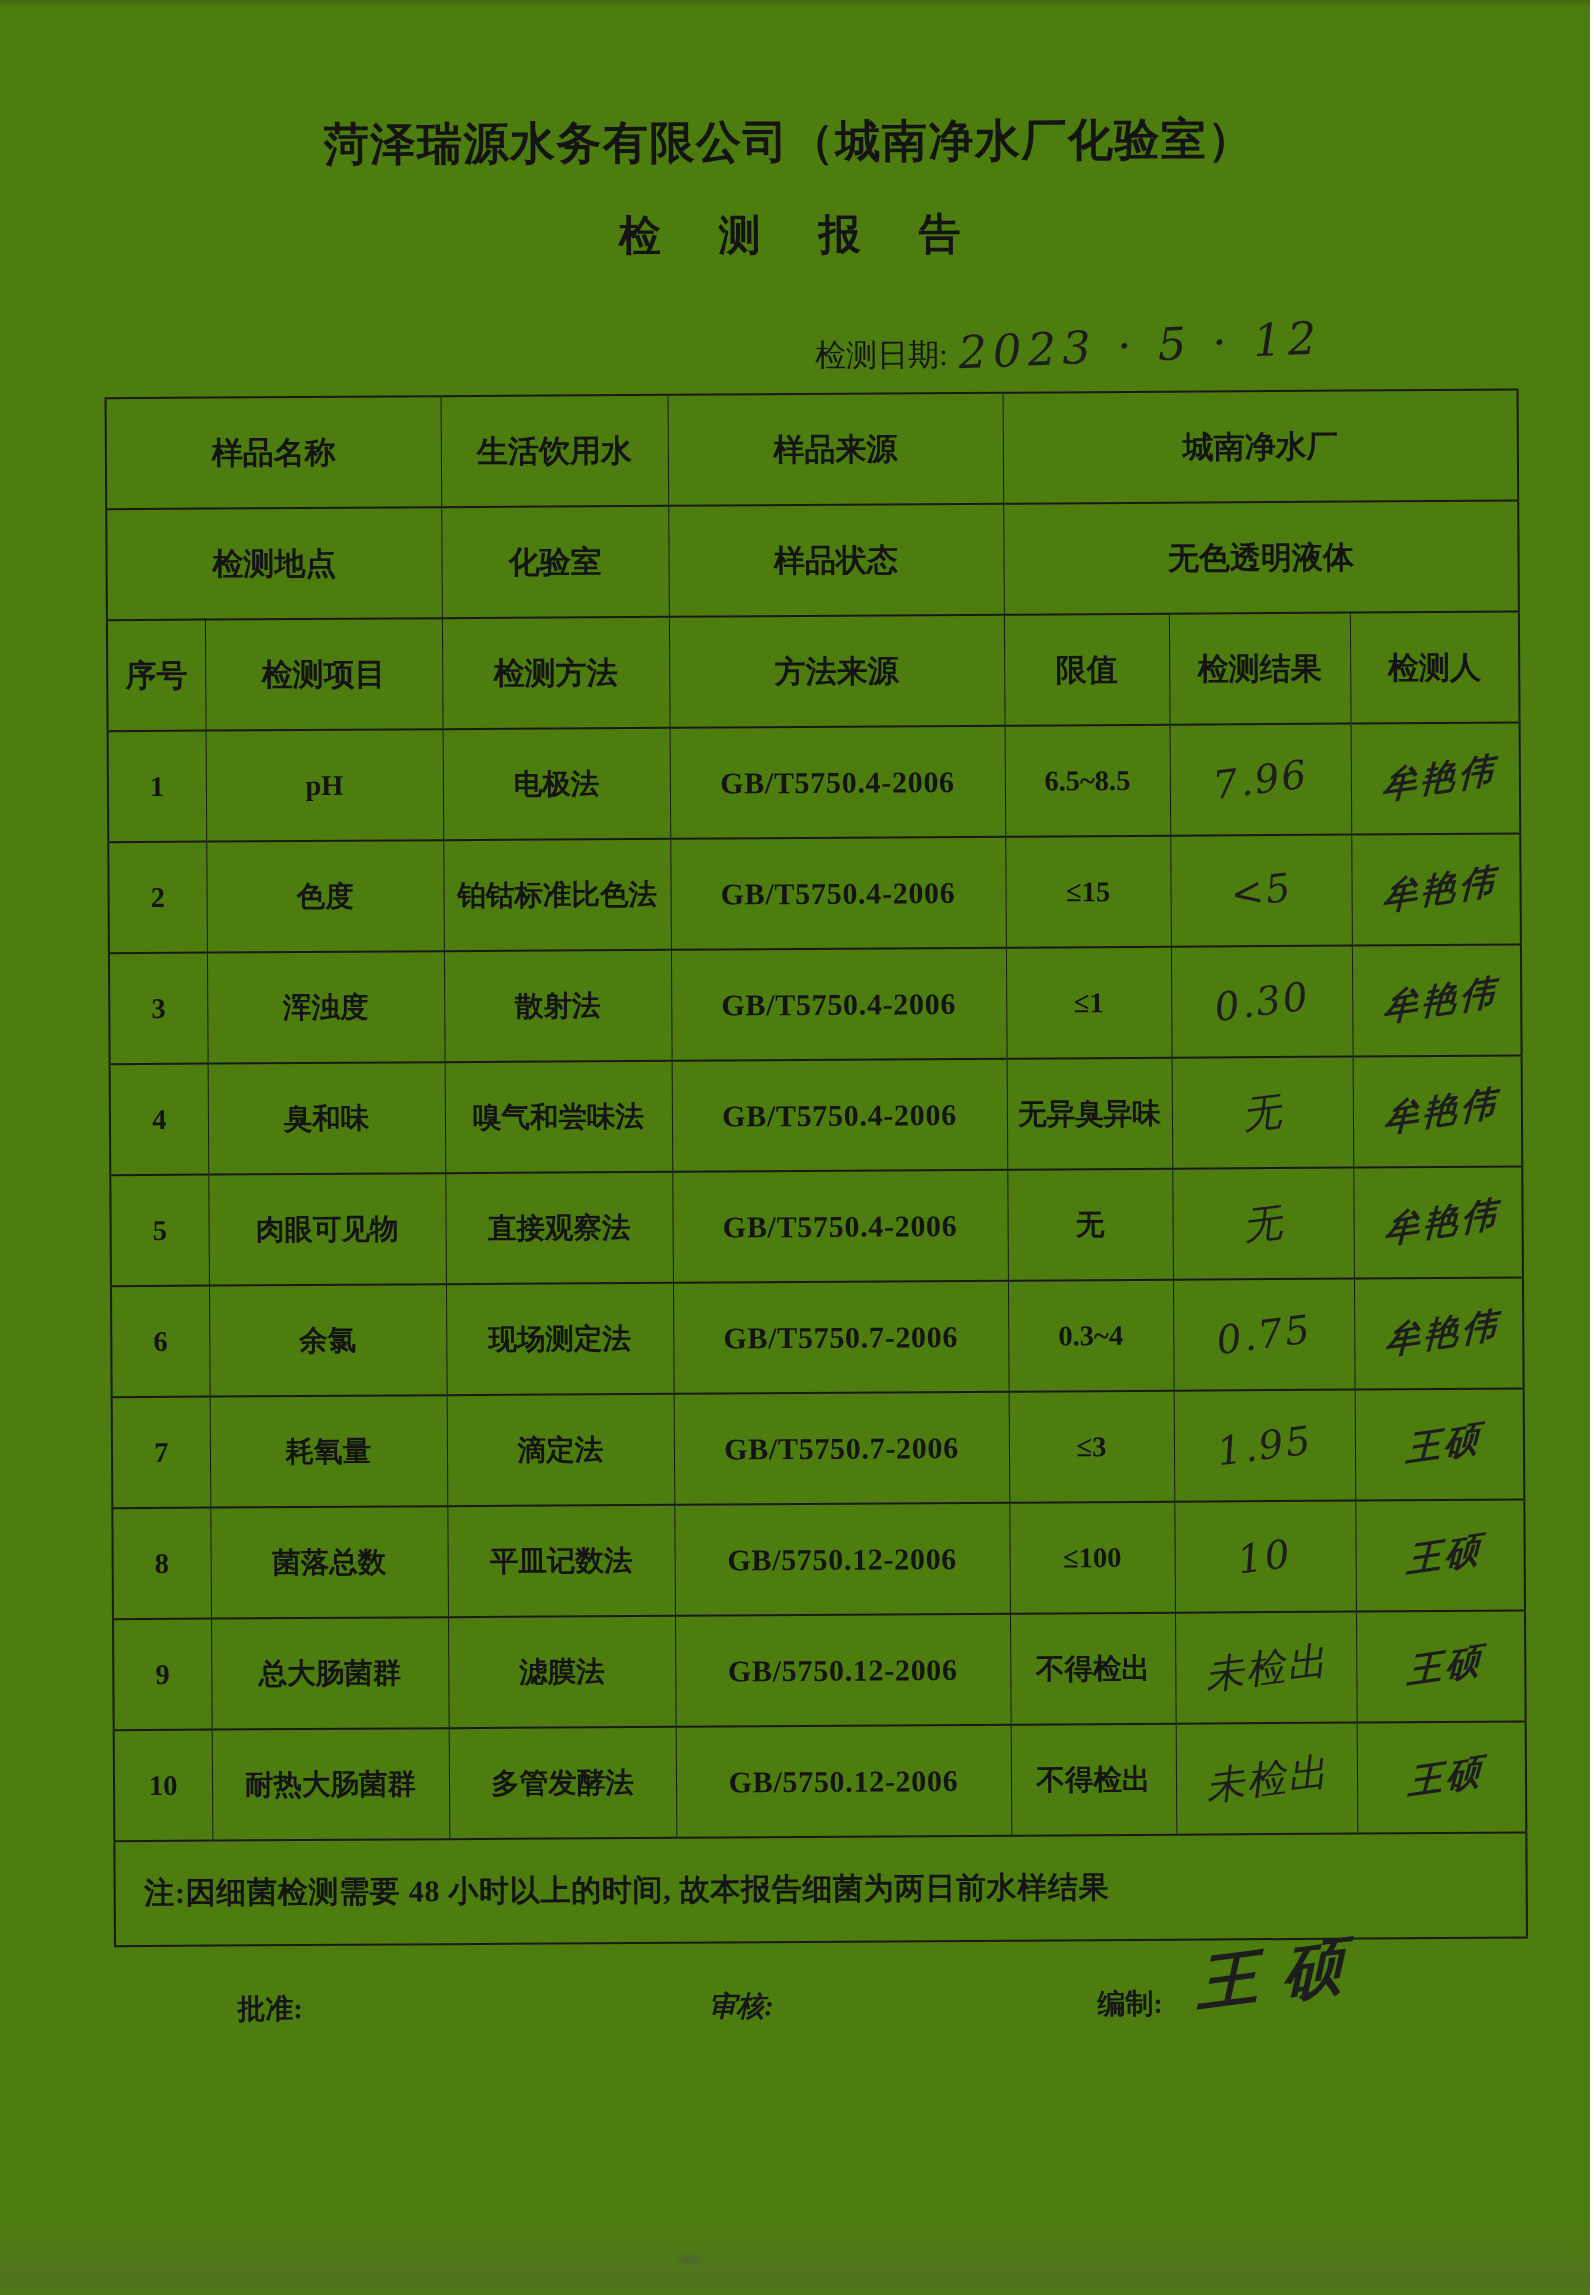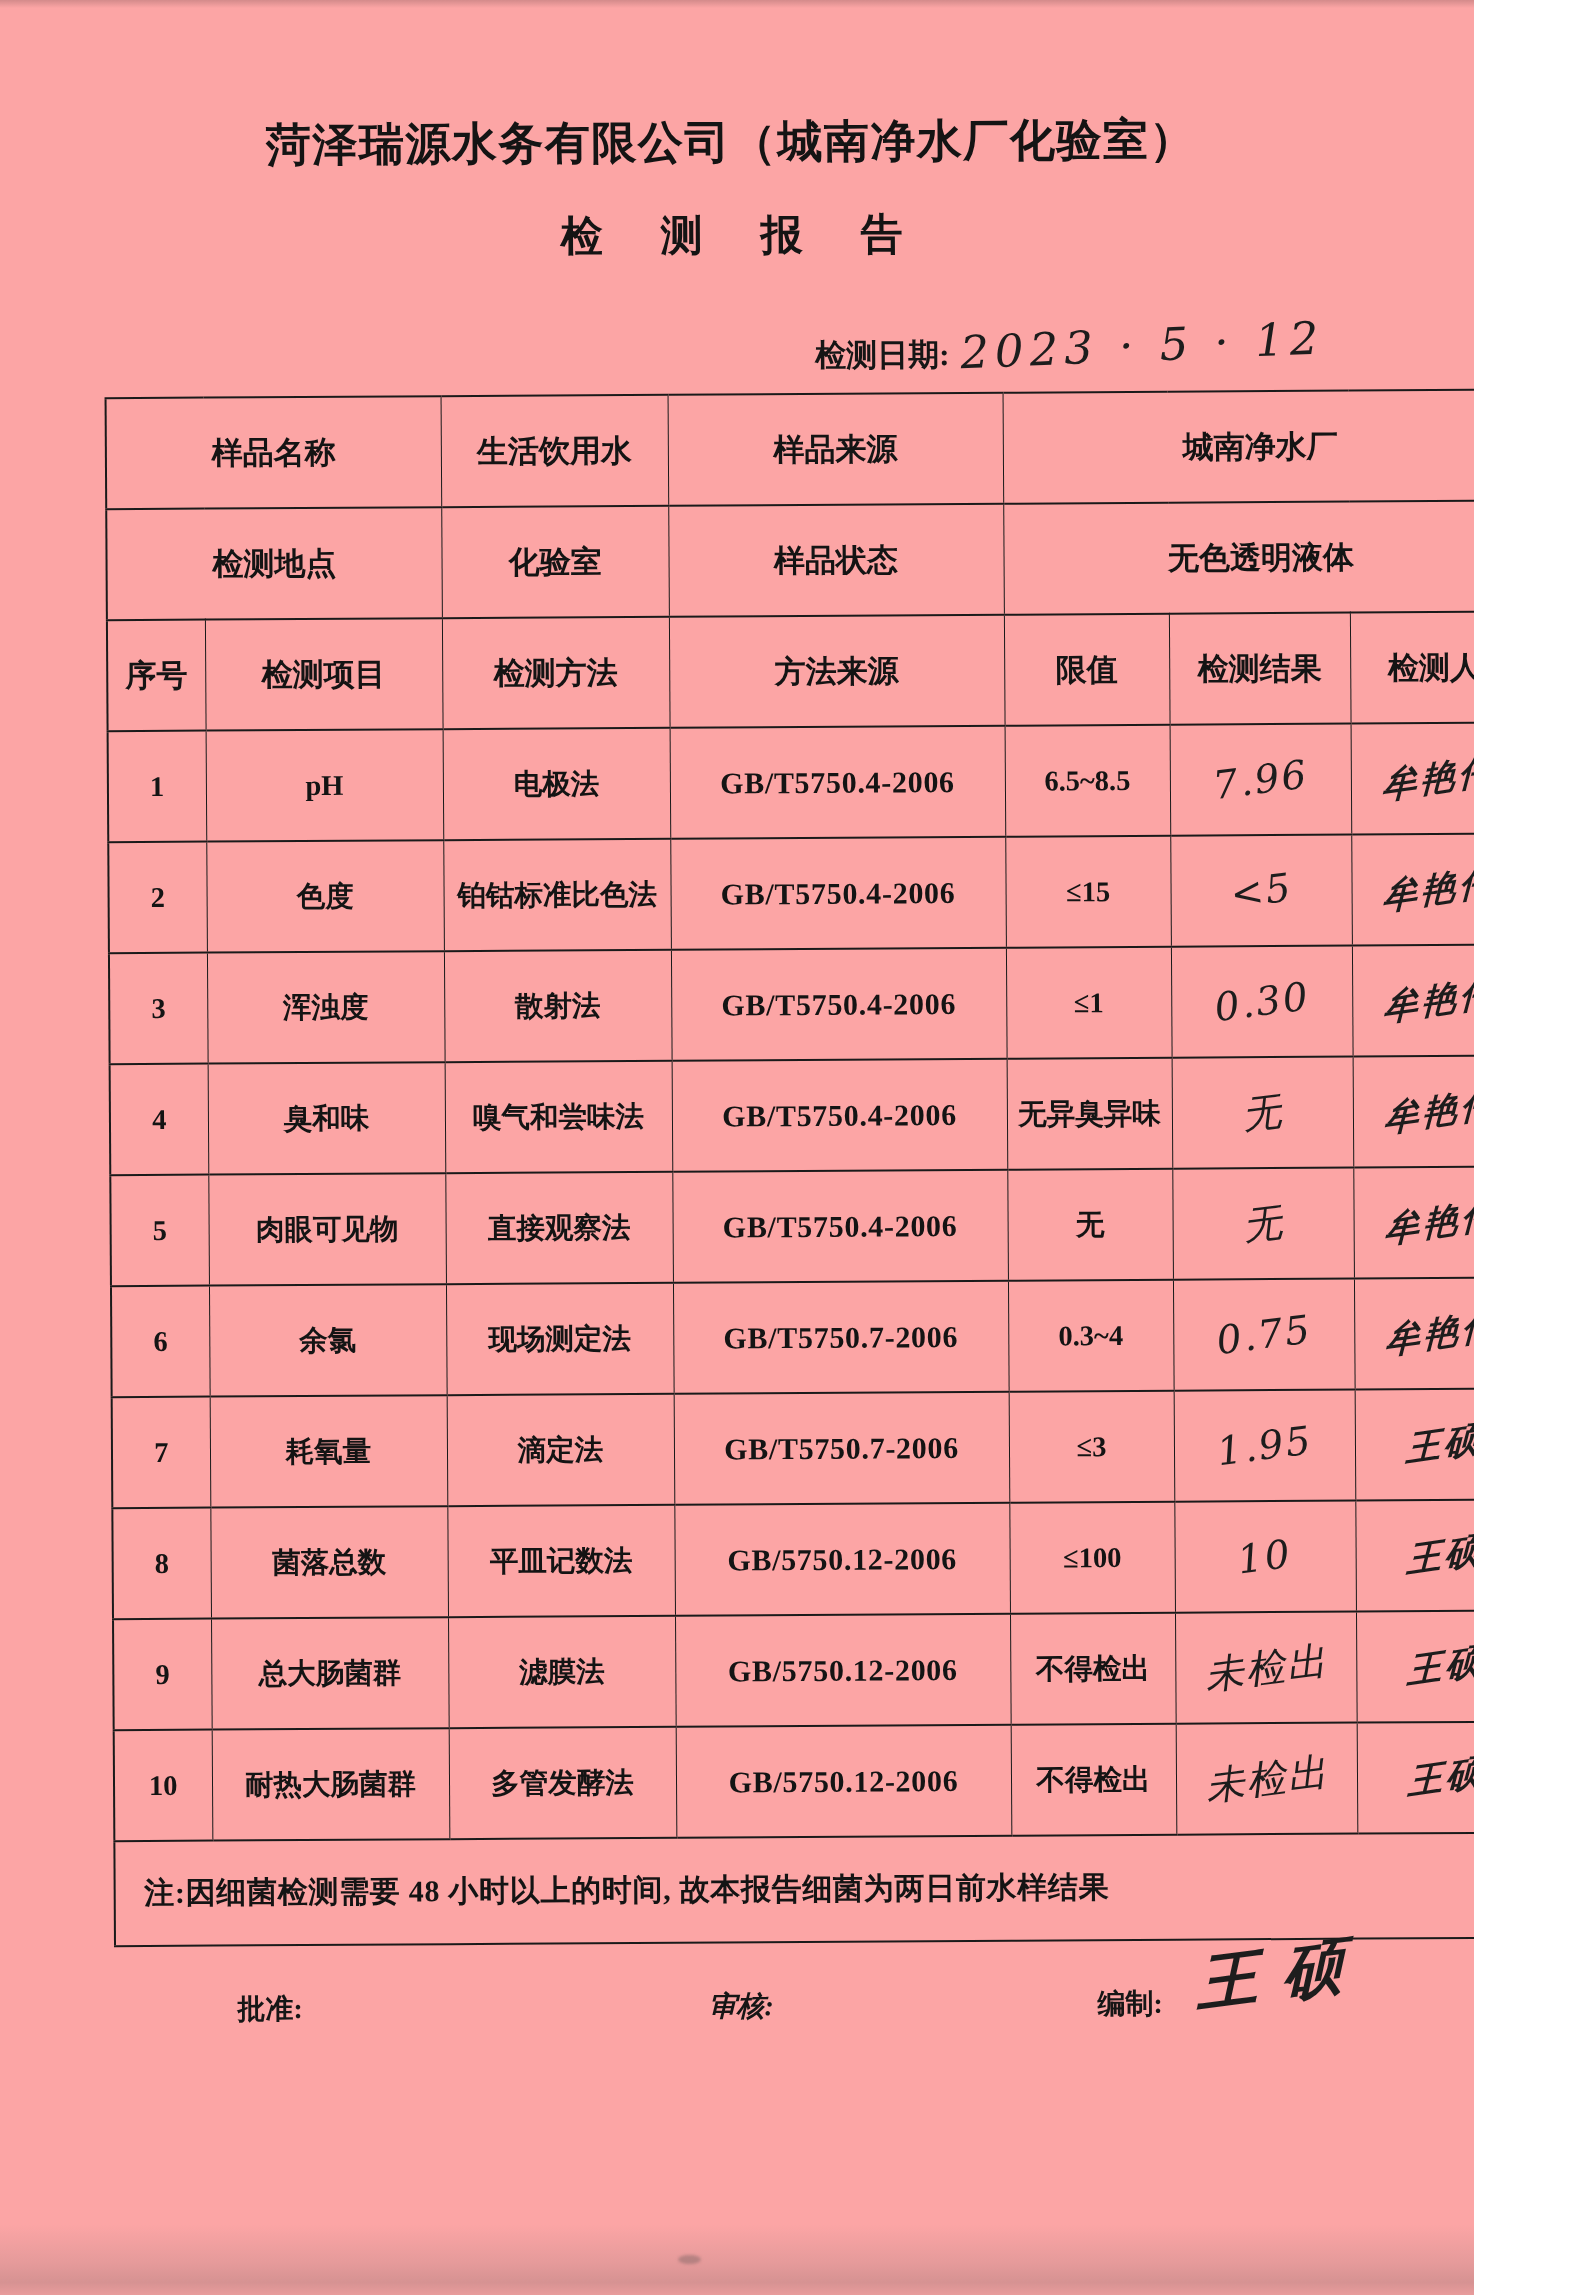--- a/index.html
+++ b/index.html
@@ -1,19 +1,19 @@
 <!DOCTYPE html>
 <html style="font-size:12px"><head>
 <meta charset="utf-8">
 <style>
   html,body{margin:0;padding:0;background:#ffffff;}
   .sheet{
     position:relative;
-    width:1474px;height:2295px;
-    background:#fca5a5;
+    width:1590px;height:2295px;
+    background:#4d7c0f;
     overflow:hidden;
     font-family:"Liberation Serif","DejaVu Serif",serif;
     color:#161616;
   }
   .tilt{
     position:absolute;inset:0;
     transform:rotate(-0.35deg);
     transform-origin:797px 1124px;
   }
   
@@ -27,21 +27,21 @@
     position:absolute;top:207px;left:0;width:100%;
     margin:0;text-align:center;
     font-size:42px;font-weight:700;
     letter-spacing:58px;padding-left:58px;box-sizing:border-box;
     color:#141414;
   }
   .date-line{
     position:absolute;top:300px;left:820px;
     display:flex;align-items:baseline;gap:10.5px;white-space:nowrap;
   }
-  .date-label{font-size:31px;font-weight:700;margin-top:35px;}
+  .date-label{font-size:31px;font-weight:400;margin-top:35px;}
   
   .hand{
     font-family:"DejaVu Serif","Liberation Serif",serif;
     font-style:italic;color:#1d1d1d;font-weight:500;
   }
   .date-value{
     font-size:45px;letter-spacing:6px;
     display:inline-block;transform:rotate(-2deg) translateY(-3px);
   }
   .result-hand{

